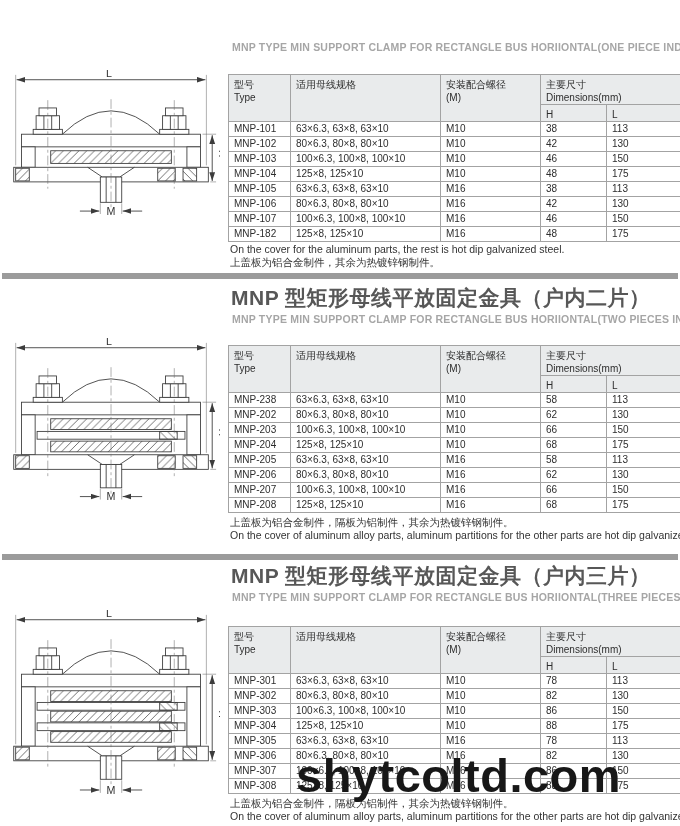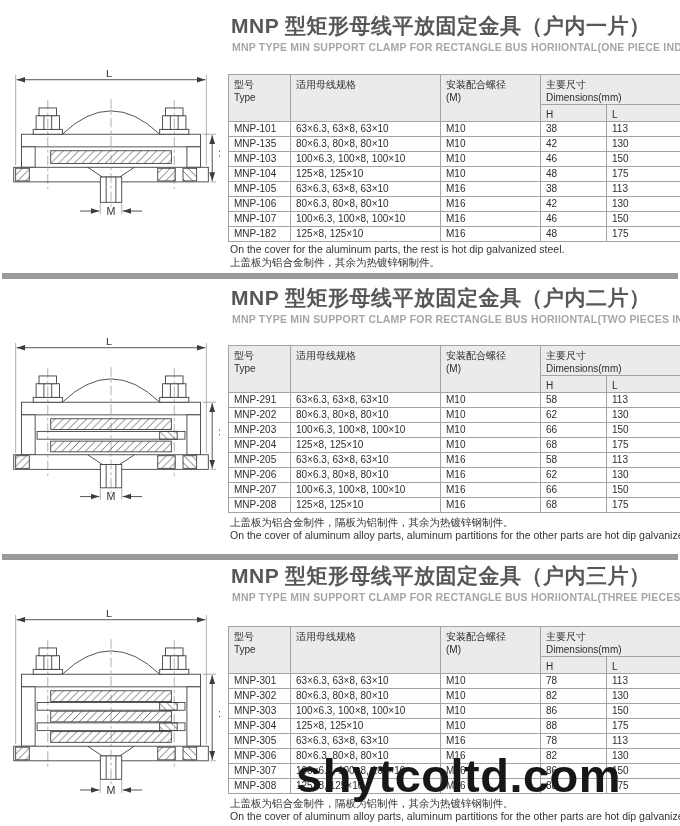--- a/index.html
+++ b/index.html
@@ -55,21 +55,20 @@
     </pattern>
     <pattern id="hB" width="8" height="8" patternUnits="userSpaceOnUse">
       <path d="M0,0 L8,8 M-2,6 L2,10 M6,-2 L10,2" stroke="#4a4a4a" stroke-width=".8" fill="none"></path>
     </pattern>
     <marker id="ar" markerWidth="10" markerHeight="8" refX="9" refY="3" orient="auto-start-reverse" markerUnits="userSpaceOnUse">
       <path d="M0,0 L9,3 L0,6 Z" fill="#3c3c3c" stroke="none"></path>
     </marker>
   </defs>
 </svg>
 
-<h1 class="title" style="top:14px">MNP 型矩形母线平放固定金具（户内一片）</h1>
 <div class="subtitle" style="top:41px">MNP TYPE  MIN SUPPORT CLAMP FOR RECTANGLE BUS HORIIONTAL(ONE PIECE INDOOR)</div>
 
 <div class="drawing" style="left:4px;top:70px;width:216px">
   <svg class="dwg" viewBox="0 0 222 152" width="216">
     <line class="ext" x1="12" y1="5" x2="12" y2="98"></line>
         <line class="ext" x1="208" y1="5" x2="208" y2="98"></line>
     <line x1="13" y1="10" x2="207" y2="10" marker-start="url(#ar)" marker-end="url(#ar)"></line>
     <text x="108" y="7" text-anchor="middle">L</text>
     <path d="M60,66 Q110,18 160,66"></path>
     <rect class="w" x="18" y="66" width="184" height="13"></rect>
@@ -131,21 +130,21 @@
   </thead>
   <tbody>
         <tr>
           <td>MNP-101</td>
           <td>63×6.3, 63×8, 63×10</td>
           <td>M10</td>
           <td>38</td>
           <td>113</td>
         </tr>
         <tr>
-          <td>MNP-135</td>
+          <td>MNP-102</td>
           <td>80×6.3, 80×8, 80×10</td>
           <td>M10</td>
           <td>42</td>
           <td>130</td>
         </tr>
         <tr>
           <td>MNP-103</td>
           <td>100×6.3, 100×8, 100×10</td>
           <td>M10</td>
           <td>46</td>
@@ -261,21 +260,21 @@
       <th rowspan="2"><span>安装配合螺径</span><br><span>(M)</span></th>
       <th colspan="2"><span>主要尺寸</span><br><span>Dimensions(mm)</span></th>
     </tr>
     <tr class="r2">
       <th>H</th>
       <th>L</th>
     </tr>
   </thead>
   <tbody>
         <tr>
-          <td>MNP-291</td>
+          <td>MNP-238</td>
           <td>63×6.3, 63×8, 63×10</td>
           <td>M10</td>
           <td>58</td>
           <td>113</td>
         </tr>
         <tr>
           <td>MNP-202</td>
           <td>80×6.3, 80×8, 80×10</td>
           <td>M10</td>
           <td>62</td>

